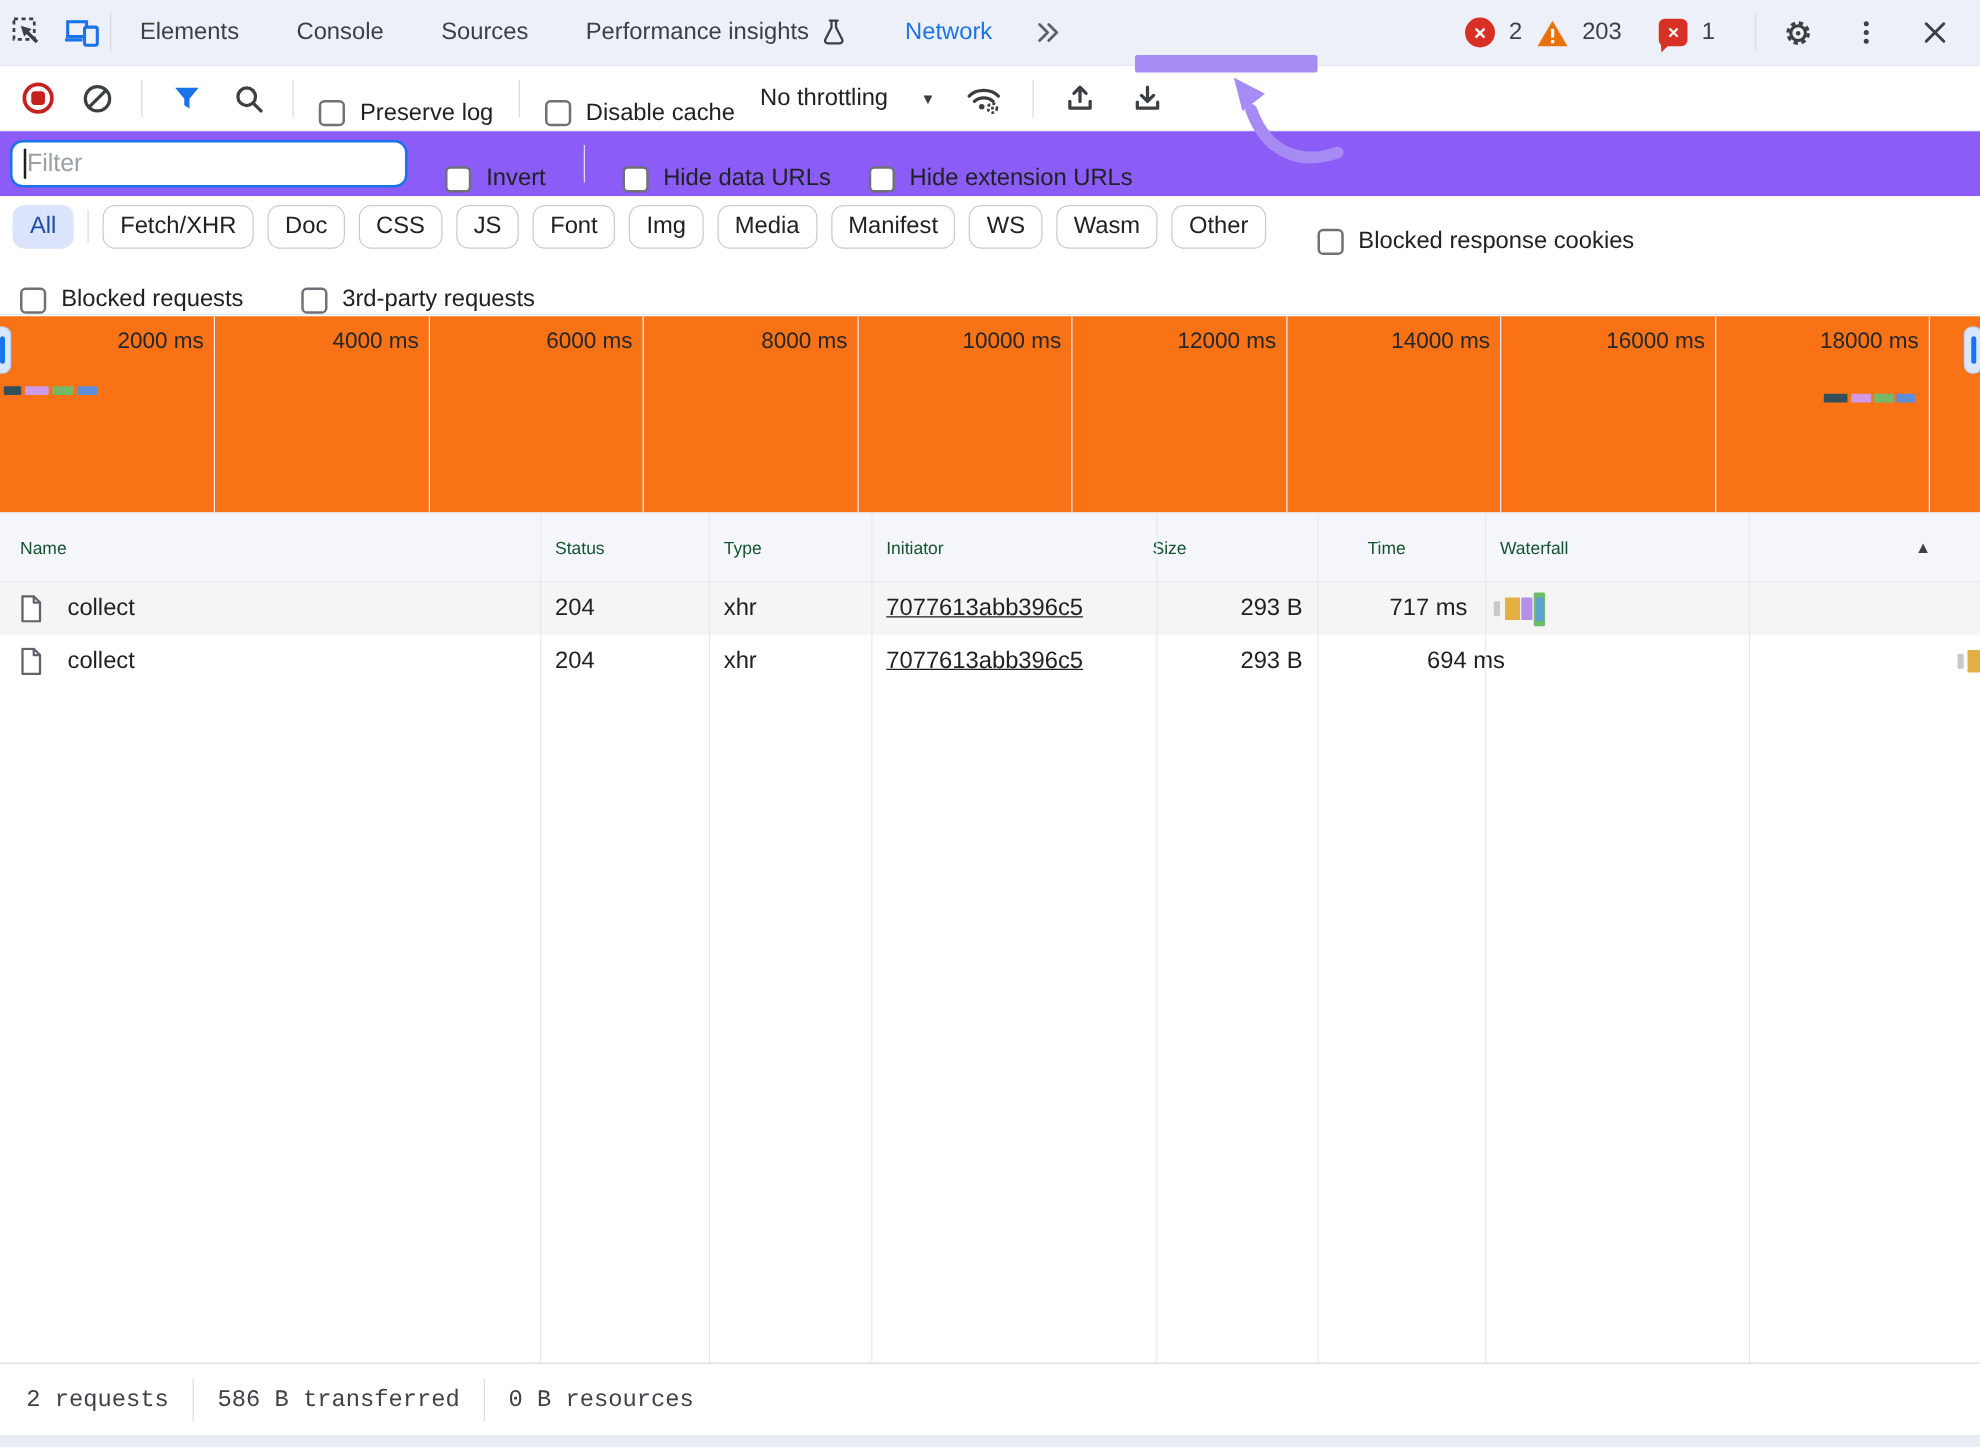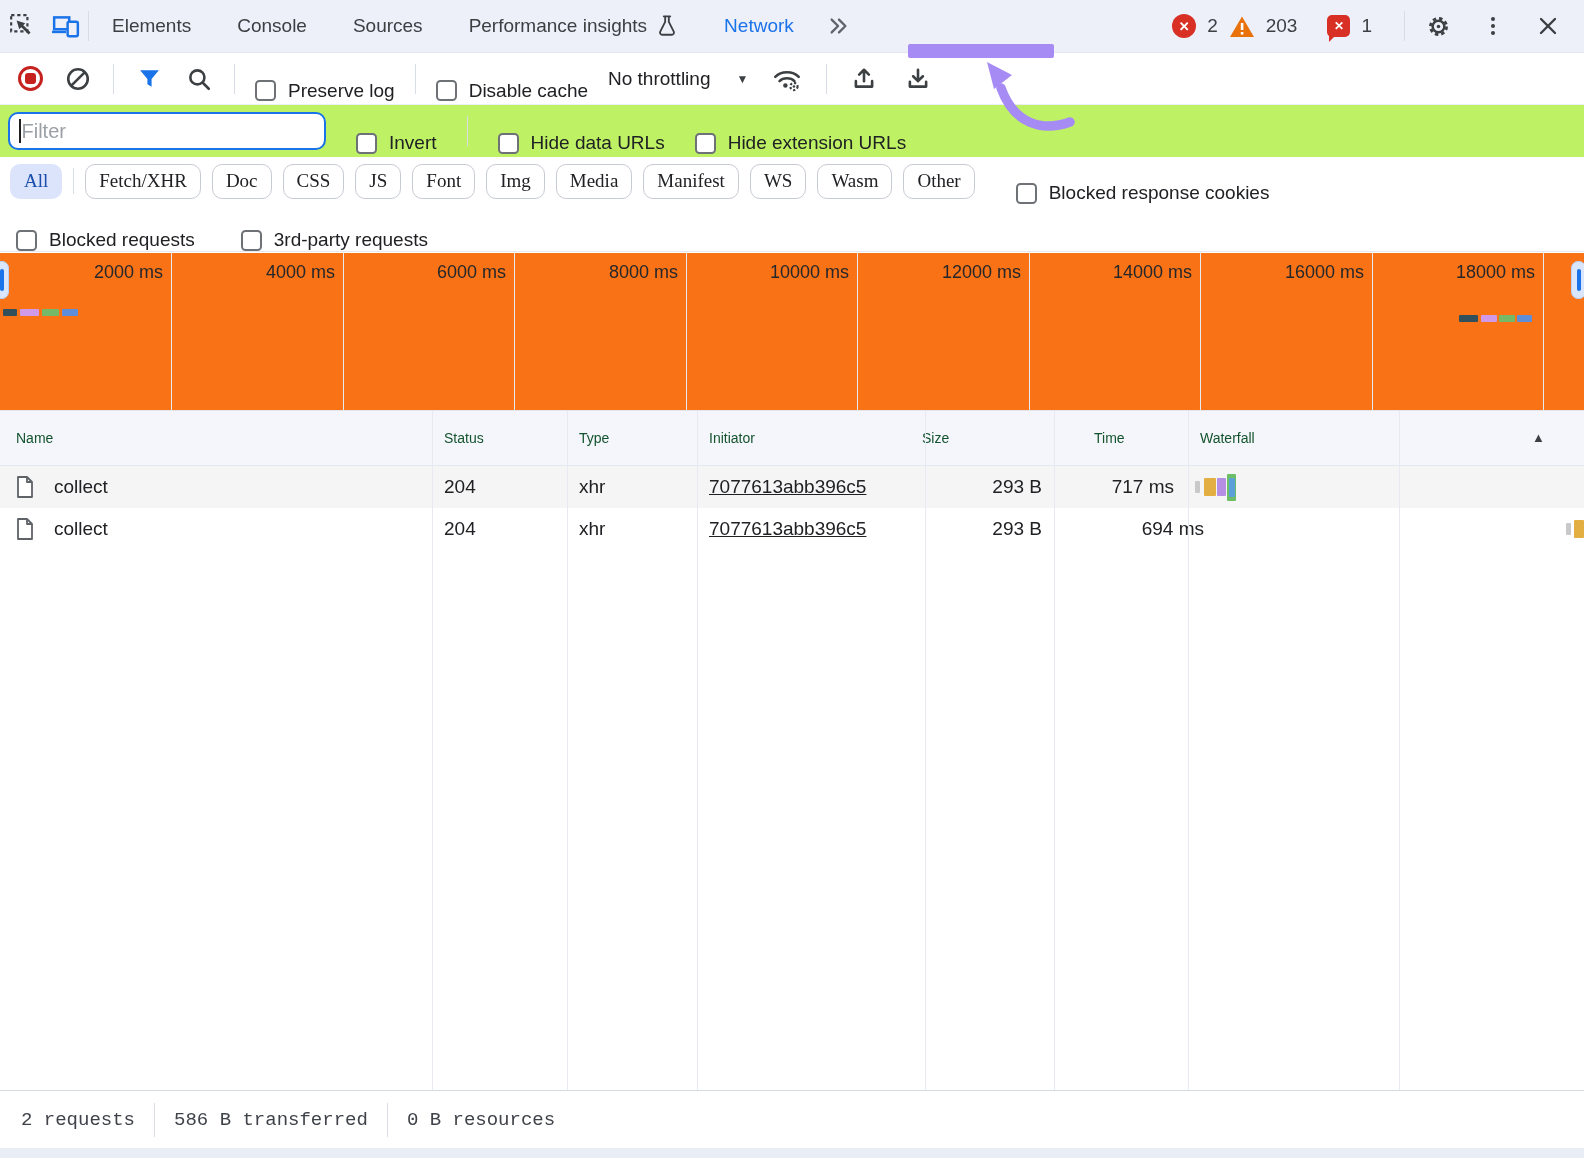--- a/index.html
+++ b/index.html
@@ -28,32 +28,32 @@
   .net-toolbar{position:absolute;top:53px;left:0;width:1584px;height:52px;background:#fff;
                border-bottom:1px solid #eceef5;display:flex;align-items:center;gap:20px;padding-left:18px;box-sizing:border-box;}
   .rec{width:25px;height:25px;border:3.5px solid #c5221f;border-radius:50%;display:flex;align-items:center;justify-content:center;box-sizing:border-box;}
   .rec i{width:11px;height:11px;background:#c5221f;border-radius:3px;}
   .check{display:flex;align-items:center;gap:12px;font-size:19px;color:#202124;margin-top:24px;}
   .box{width:21px;height:21px;border:2.2px solid #6e7277;border-radius:4.5px;background:#fff;box-sizing:border-box;flex:0 0 auto;}
   .throttle{display:flex;align-items:center;gap:26px;font-size:19px;color:#202124;}
   .caret{font-size:12px;color:#3c4043;}
 
   
-  .filter-row{position:absolute;top:105px;left:0;width:1584px;height:52px;background:#bef264;
+  .filter-row{position:absolute;top:105px;left:0;width:1584px;height:52px;background:#8b5cf6;
               display:flex;align-items:center;gap:30px;padding-left:8px;box-sizing:border-box;}
   .filter-input{position:relative;width:318px;height:38px;border:2px solid #1a73e8;border-radius:10px;
                 background:#fff;display:flex;align-items:center;padding-left:9px;box-sizing:border-box;}
   .filter-input .caret-line{width:1.5px;height:24px;background:#1f1f1f;margin-right:1px;}
   .filter-input .ph{color:#9aa0a6;font-size:20px;}
 
   
   .chips-row{position:absolute;top:157px;left:0;width:1584px;height:48px;background:#fff;
              display:flex;align-items:center;gap:11px;padding-left:10px;box-sizing:border-box;}
   .chip{height:35px;display:flex;align-items:center;padding:0 13px;border:1.5px solid #c7cbd4;
-        border-radius:10px;font-size:19px;color:#202124;background:#fff;box-sizing:border-box;font-family:Liberation Serif, serif;}
+        border-radius:10px;font-size:19px;color:#202124;background:#fff;box-sizing:border-box;}
   .chip.sel{border:none;background:#dbe4fb;color:#1b4dab;padding:0 14px;}
   .chips-divider{width:1px;height:26px;background:#d8dce6;}
 
   
   .reqfilter-row{position:absolute;top:205px;left:0;width:1584px;height:47px;background:#fff;
                  border-bottom:1px solid #e4e7f0;display:flex;align-items:center;gap:46px;padding-left:16px;box-sizing:border-box;}
 
   
   .overview{position:absolute;top:253px;left:0;width:1584px;height:157px;background:#f97316;border-bottom:1px solid #e4e7f0;}
   .gridline{position:absolute;top:0;bottom:0;width:1px;background:#e7eaf3;}

